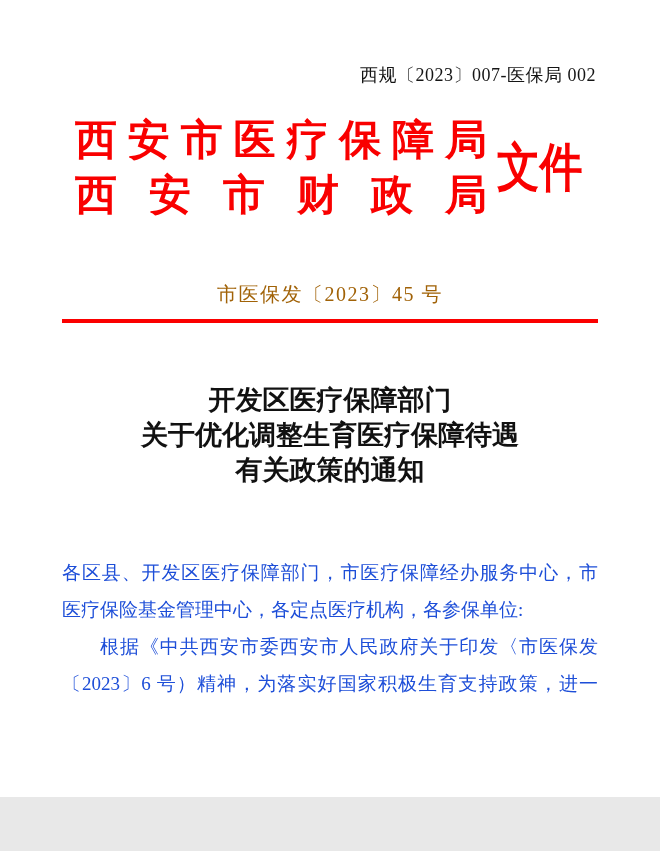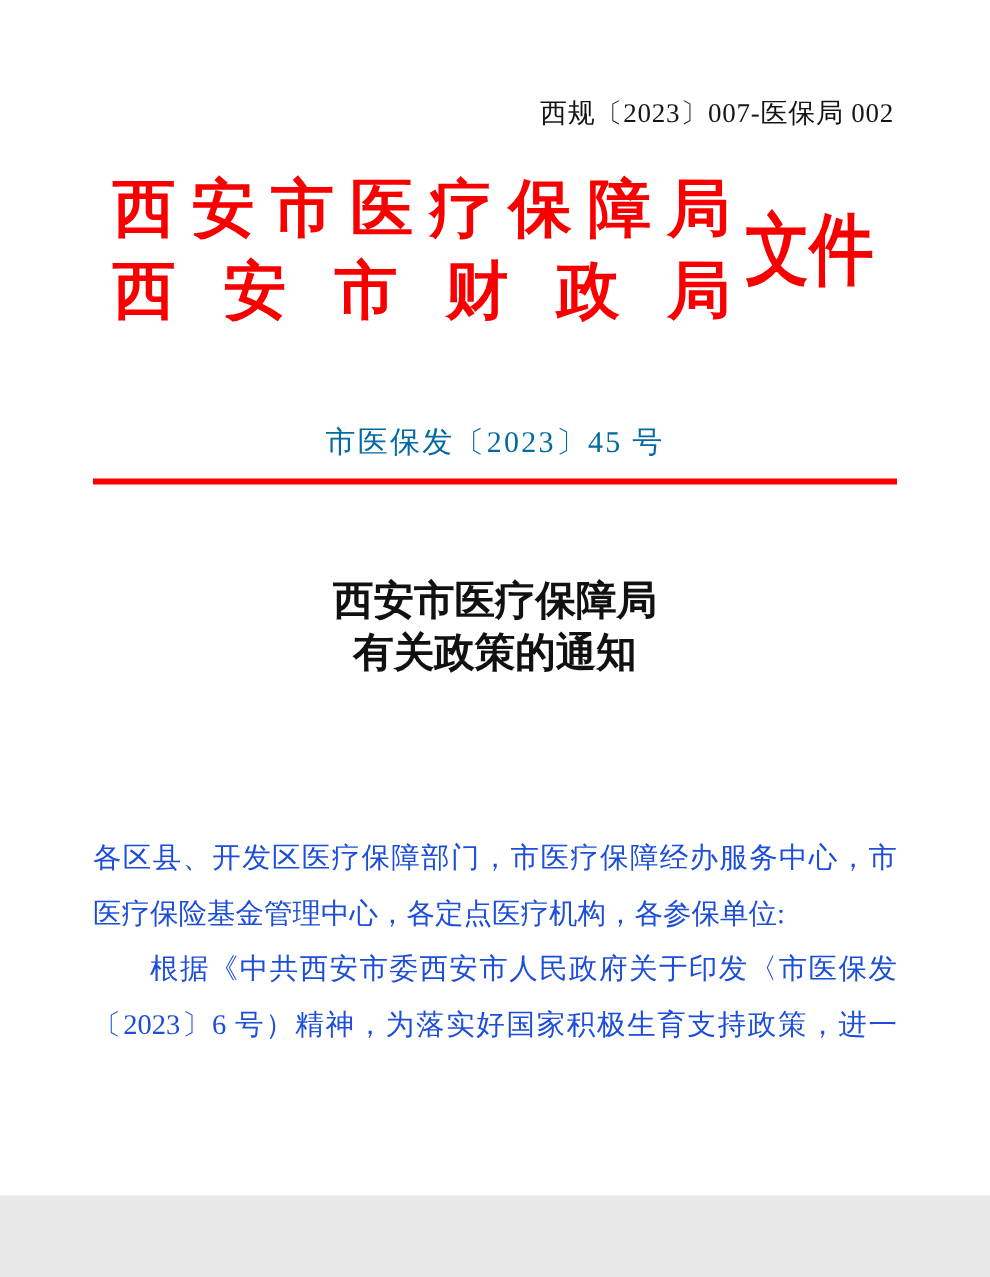--- a/index.html
+++ b/index.html
@@ -62,21 +62,21 @@
 
   
   .doc-number {
     position: absolute;
     top: 281px;
     left: 0;
     width: 100%;
     text-align: center;
     font-size: 20px;
     letter-spacing: 1.5px;
-    color: #0369a1;
+    color: #a16207;
   }
 
   .red-rule {
     position: absolute;
     top: 319px;
     left: 62px;
     width: 536px;
     height: 4px;
     background: #fb0000;
     border: none;
@@ -156,21 +156,22 @@
         </div>
     </div>
     <div class="doc-type-label">文件</div>
   </div>
 
   <div class="doc-number">市医保发〔2023〕45 号</div>
 
   <div class="red-rule"></div>
 
   <div class="doc-title">
-    <div>西安市医疗保障局</div>
+    <div>开发区医疗保障部门</div>
+    <div>关于优化调整生育医疗保障待遇</div>
     <div>有关政策的通知</div>
   </div>
 
   <div class="doc-body">
     <div class="bline just">各区县、开发区医疗保障部门，市医疗保障经办服务中心，市</div>
     <div class="bline">医疗保险基金管理中心，各定点医疗机构，各参保单位:</div>
     <div class="bline just indent">根据《中共西安市委西安市人民政府关于印发〈市医保发</div>
     <div class="bline just">〔2023〕6 号）精神，为落实好国家积极生育支持政策，进一</div>
   </div>
 

